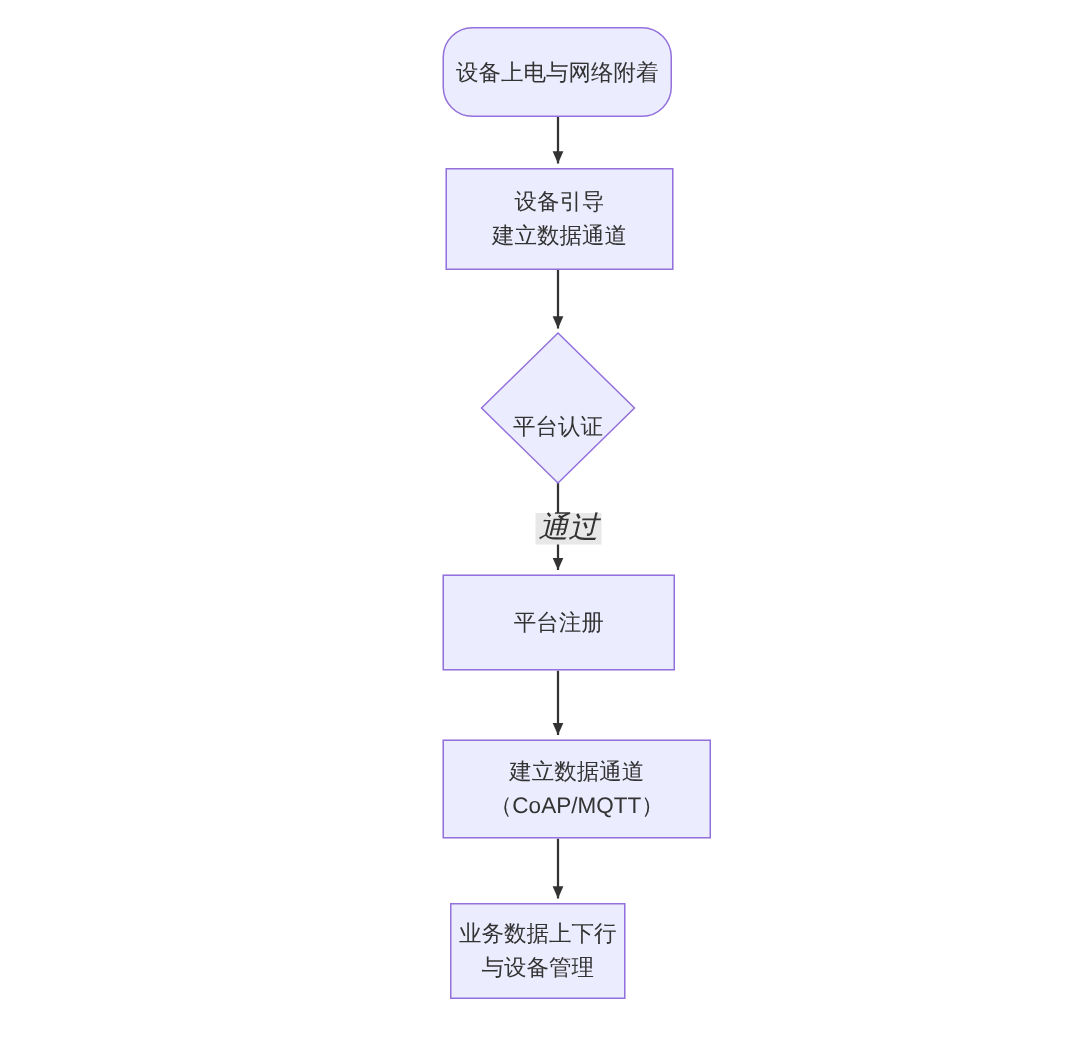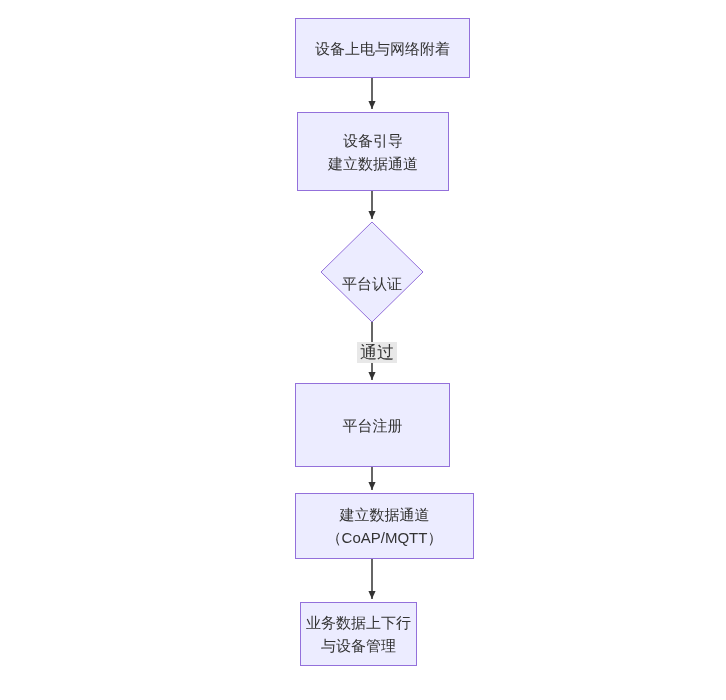--- a/index.html
+++ b/index.html
@@ -59,24 +59,25 @@
     align-items: center;
     justify-content: center;
     text-align: center;
     font-size: 15px;
     color: var(--text);
   }
   .edge-label {
     position: absolute;
     background: var(--edge-label-bg);
     color: var(--text);
-    font-size: 17px;
+    font-size: 20px;
     line-height: 21px;
     padding: 0 2px;
     text-align: center;
+    font-style: italic;
   }
 </style>
 </head>
 <body>
 
 <div class="canvas">
 
   <svg class="edge-layer" width="726" height="700" viewBox="0 0 726 700" aria-hidden="true">
     <defs>
       <marker id="arrowhead" viewBox="0 0 10 10" refX="9" refY="5" markerWidth="6" markerHeight="6" orient="auto-start-reverse">
@@ -86,36 +87,36 @@
 
     <line class="edge" x1="372" y1="78" x2="372" y2="109" marker-end="url(#arrowhead)"></line>
     <line class="edge" x1="372" y1="176" x2="372" y2="219" marker-end="url(#arrowhead)"></line>
     <line class="edge" x1="372" y1="322" x2="372" y2="380" marker-end="url(#arrowhead)"></line>
     <line class="edge" x1="372" y1="447" x2="372" y2="490" marker-end="url(#arrowhead)"></line>
     <line class="edge" x1="372" y1="559" x2="372" y2="599" marker-end="url(#arrowhead)"></line>
 
     <polygon class="diamond-shape" points="372,222 423,272 372,322 321,272"></polygon>
   </svg>
 
-  <div class="node" style="left:295px; top:18px; width:175px; height:60px;">
+  <div class="node" style="left:295px; top:18px; width:153px; height:60px;border-radius:20px;">
     <span>设备上电与网络附着</span>
   </div>
 
-  <div class="node" style="left:297px; top:112px; width:152px; height:79px;">
+  <div class="node" style="left:297px; top:112px; width:152px; height:68px;">
     <span>设备引导</span>
     <span>建立数据通道</span>
   </div>
 
   <div class="diamond-label" style="left:321px; top:234px; width:102px; height:100px;">
     <span>平台认证</span>
   </div>
 
   <div class="edge-label" style="left:357px; top:342px; min-width:36px;">通过</div>
 
-  <div class="node" style="left:295px; top:383px; width:155px; height:84px;">
+  <div class="node" style="left:295px; top:383px; width:155px; height:64px;">
     <span>平台注册</span>
   </div>
 
   <div class="node" style="left:295px; top:493px; width:179px; height:66px;">
     <span>建立数据通道</span>
     <span>（CoAP/MQTT）</span>
   </div>
 
   <div class="node" style="left:300px; top:602px; width:117px; height:64px;">
     <span>业务数据上下行</span>

